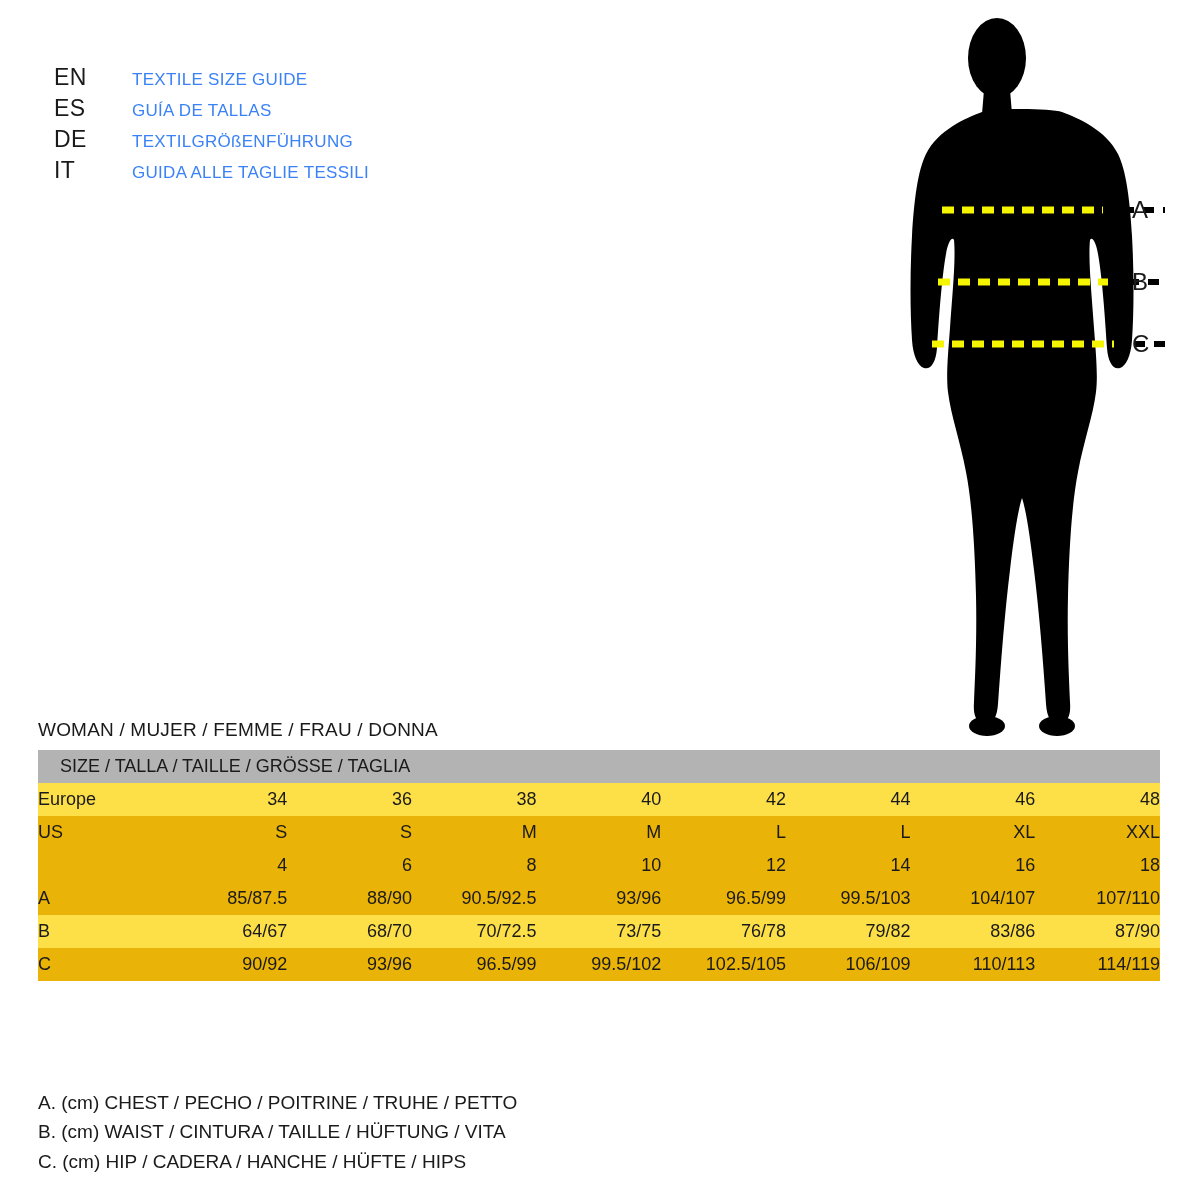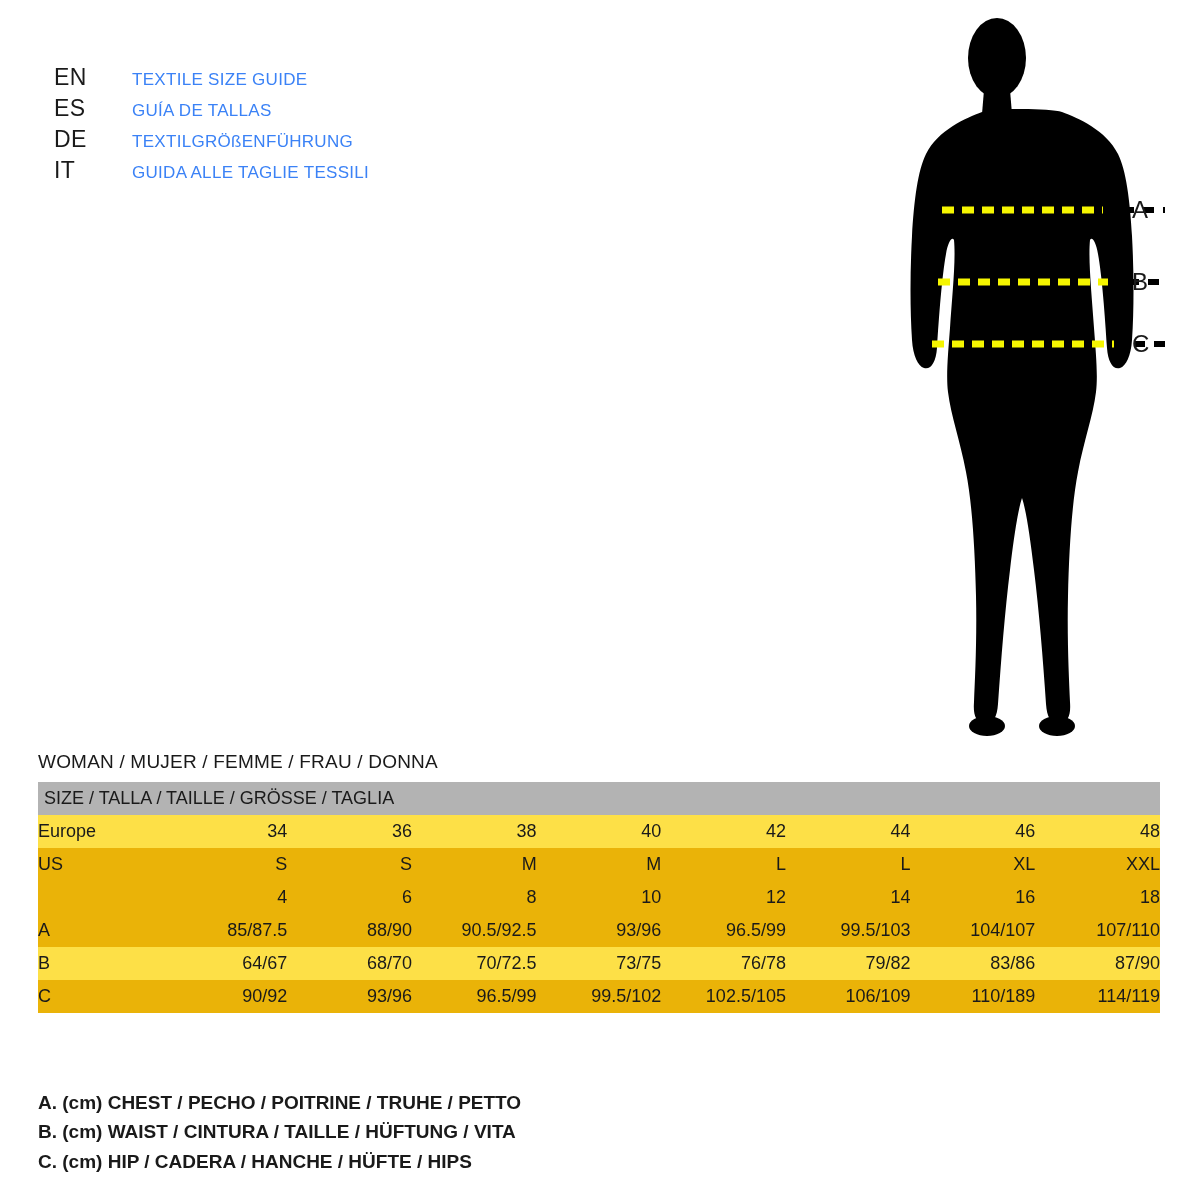--- a/index.html
+++ b/index.html
@@ -63,21 +63,21 @@
     font-family: "Liberation Sans", sans-serif;
   }
   .label-a { left: 272px; top: 186px; }
   .label-b { left: 272px; top: 258px; }
   .label-c { left: 272px; top: 320px; }
 
   
   .table-section {
     position: absolute;
     left: 38px;
-    top: 751px;
+    top: 719px;
     width: 1122px;
   }
   .woman-heading {
     font-size: 19px;
     color: #1a1a1a;
     margin-bottom: 9px;
     letter-spacing: 0.2px;
   }
   table.size-table {
     border-collapse: collapse;
@@ -87,21 +87,21 @@
   }
   table.size-table td {
     padding: 6px 0 6px 0;
     height: 20px;
   }
   table.size-table tr.header-row {
     background: #b3b3b3;
   }
   table.size-table tr.header-row td {
     text-align: left;
-    padding-left: 6px;
+    padding-left: 22px;
     font-size: 18px;
     color: #1a1a1a;
   }
   table.size-table tr.shade td {
     background: #eab308;
   }
   table.size-table tr.plain td {
     background: #fde047;
   }
   td.row-label {
@@ -118,21 +118,20 @@
     position: absolute;
     left: 38px;
     top: 1088px;
     width: 900px;
   }
   .footnote {
     font-size: 19px;
     color: #1a1a1a;
     line-height: 1.55;
     white-space: nowrap;
-    font-weight: bold;
   }
 </style>
 </head>
 <body>
 
 <div class="lang-block">
   <div class="lang-row">
     <span class="lang-code">EN</span>
     <span class="lang-title">TEXTILE SIZE GUIDE</span>
   </div>
@@ -278,21 +277,21 @@
       </tr>
 
       <tr class="shade">
         <td class="row-label">C</td>
         <td class="val">90/92</td>
         <td class="val">93/96</td>
         <td class="val">96.5/99</td>
         <td class="val">99.5/102</td>
         <td class="val">102.5/105</td>
         <td class="val">106/109</td>
-        <td class="val">110/189</td>
+        <td class="val">110/113</td>
         <td class="val">114/119</td>
       </tr>
     </tbody>
   </table>
 </div>
 
 <div class="footnotes">
   <div class="footnote">A. (cm) CHEST / PECHO / POITRINE / TRUHE / PETTO</div>
   <div class="footnote">B. (cm) WAIST / CINTURA / TAILLE / HÜFTUNG / VITA</div>
   <div class="footnote">C. (cm) HIP / CADERA / HANCHE / HÜFTE / HIPS</div>

